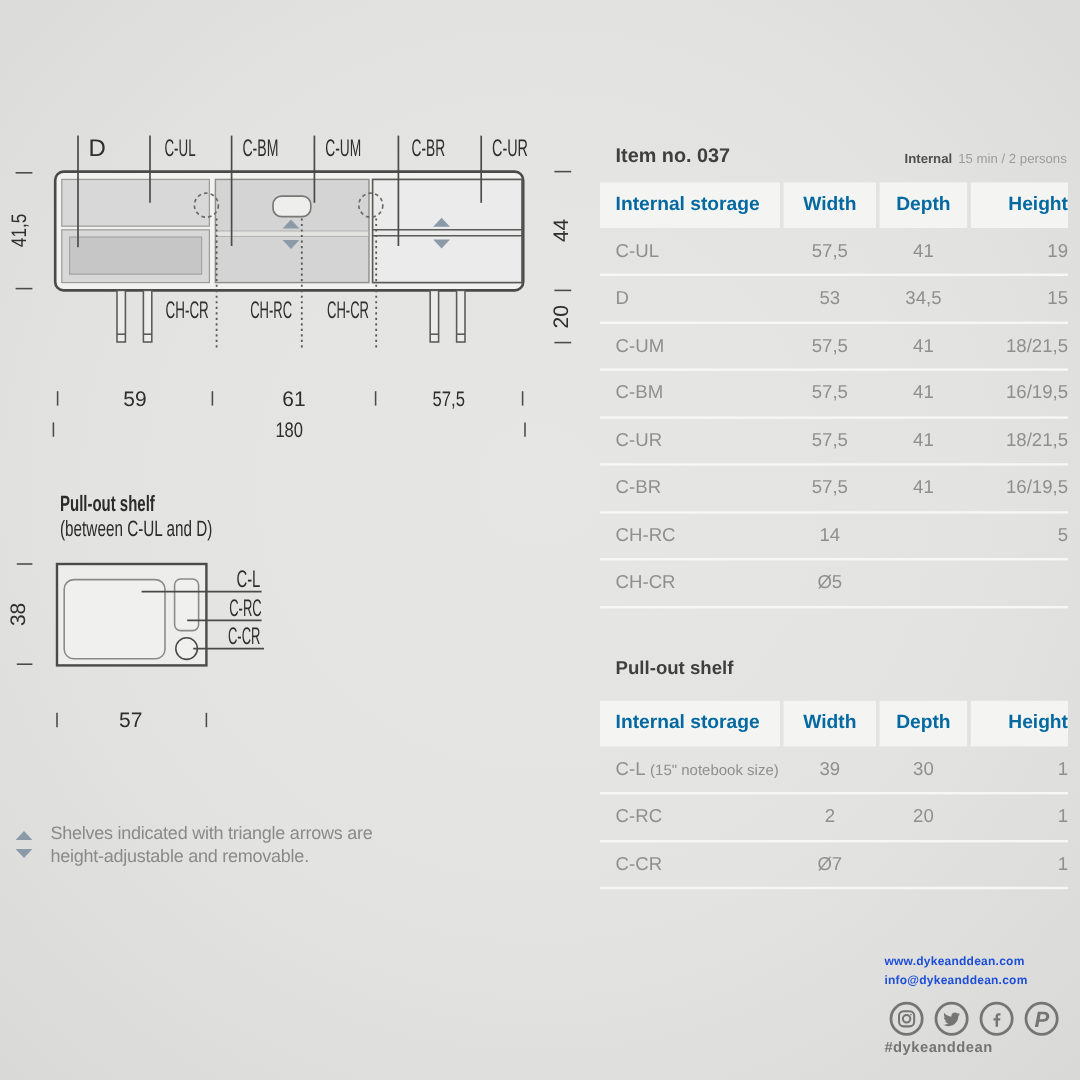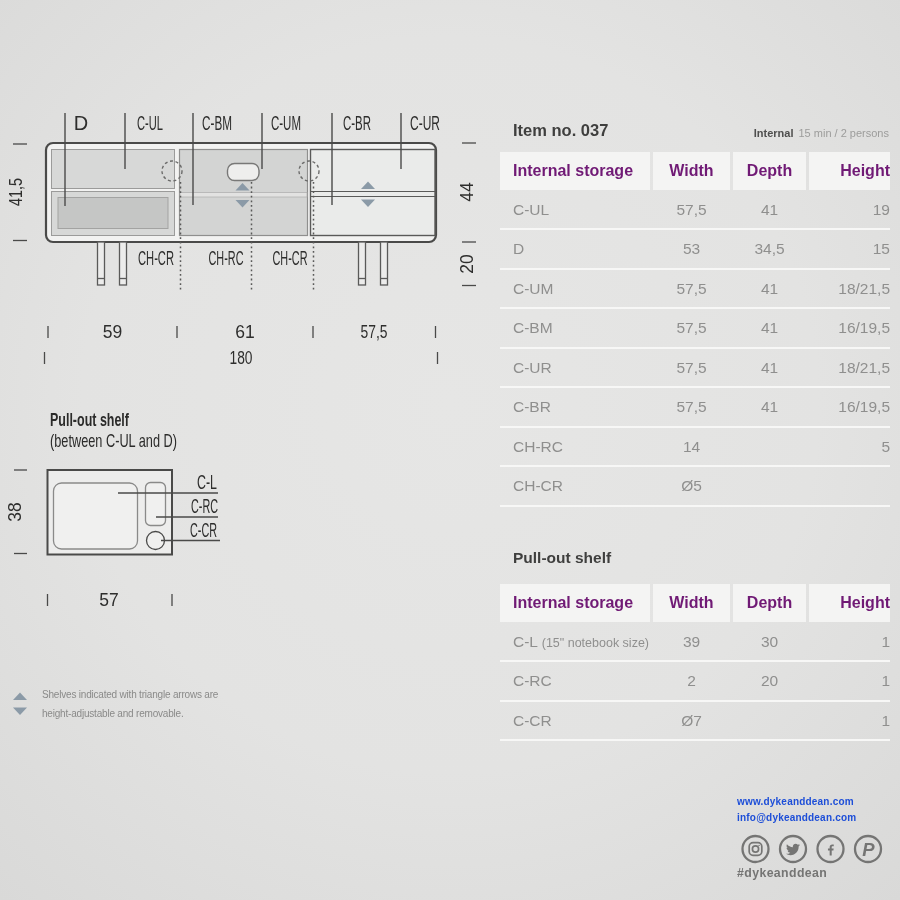--- a/index.html
+++ b/index.html
@@ -9,31 +9,31 @@
     font-family:"Liberation Sans",sans-serif;
     -webkit-font-smoothing:antialiased;
   }
   svg text{font-family:"Liberation Sans",sans-serif;}
   .diagram{position:absolute;left:0;top:0;}
   .dwg-label{fill:#2e2e2d;font-size:20px;}
   .dim-label{fill:#2e2e2d;font-size:17.5px;}
   .po-title{fill:#2b2b2a;font-size:18.5px;font-weight:bold;}
   .po-sub{fill:#2b2b2a;font-size:18.5px;}
 
-  .note{position:absolute;left:42px;top:686px;font-size:10px;line-height:18.5px;
+  .note{position:absolute;left:42px;top:686px;font-size:15px;line-height:18.5px;
         color:#8a8a89;letter-spacing:-0.2px;}
 
   .panel{position:absolute;left:500px;top:0;width:390px;height:900px;}
   .item-title{position:absolute;left:13px;top:121px;font-size:16.5px;font-weight:bold;color:#3f3f3e;}
   .assembly{position:absolute;right:1px;top:127px;font-size:11px;color:#9c9c9b;}
   .assembly b{color:#4f4f4e;margin-right:5px;}
 
   .thead{position:absolute;left:0;width:390px;height:38px;}
   .th{position:absolute;top:0;height:38px;line-height:38px;background:#f4f4f3;
-      font-weight:bold;font-size:16px;color:#701a75;box-sizing:border-box;}
+      font-weight:bold;font-size:16px;color:#0369a1;box-sizing:border-box;}
   .c1{left:0;width:150px;padding-left:13px;}
   .c2{left:153px;width:77px;text-align:center;}
   .c3{left:233px;width:73px;text-align:center;}
   .c4{left:309px;width:81px;text-align:right;}
 
   .trow{position:absolute;left:0;width:390px;height:37.5px;line-height:37.5px;
         border-bottom:2px solid #f7f7f6;font-size:15.5px;color:#8f8f8e;}
   .td{position:absolute;top:0;height:37.5px;}
   .td.c1{background:none;padding-left:13px;width:150px;}
   .td.c2,.td.c3,.td.c4{background:none;}

